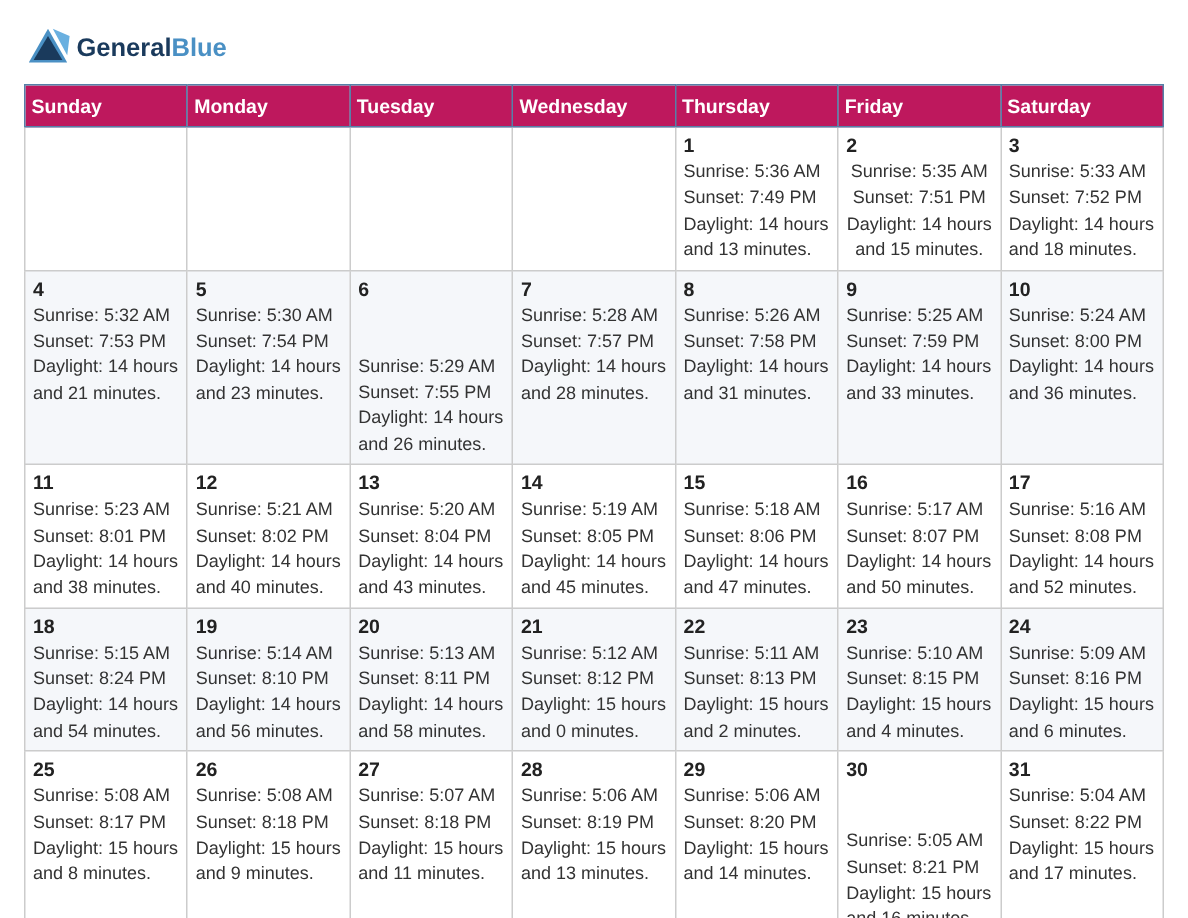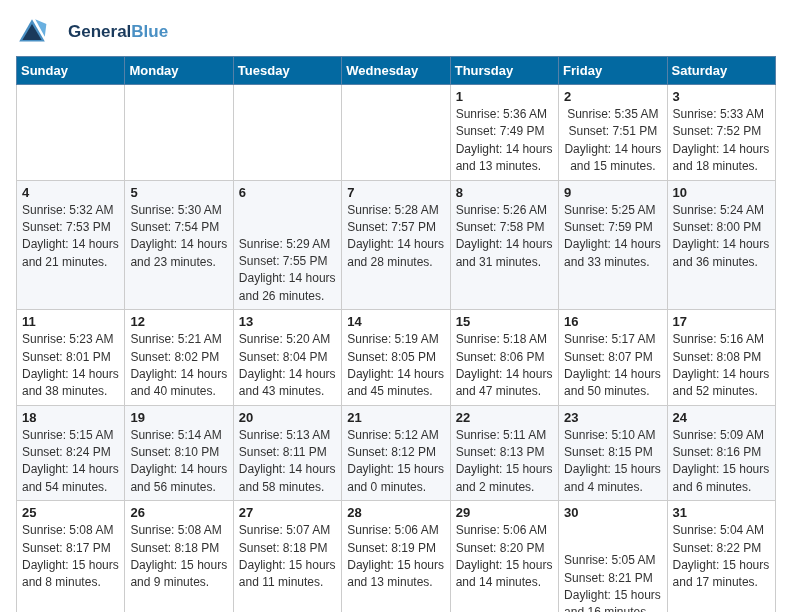--- a/index.html
+++ b/index.html
@@ -12,21 +12,21 @@
     }
     .header-area {
       display: flex;
       justify-content: space-between;
       align-items: flex-start;
       margin-bottom: 8px;
     }
     .logo {
       display: flex;
       align-items: center;
-      gap: 20px;
+      gap: 3px;
     }
     .logo-icon {
       width: 32px;
       height: 32px;
     }
     .title-area {
       text-align: right;
     }
     .month-title {
       font-size: 36px;
@@ -36,21 +36,21 @@
     .location-title {
       font-size: 16px;
       color: #333;
     }
     .calendar {
       width: 100%;
       border-collapse: collapse;
       border: 1px solid #ccc;
     }
     .calendar th {
-      background: #0369a1;
+      background: #be185d;
       color: #fff;
       font-size: 13px;
       font-weight: bold;
       padding: 6px 4px;
       text-align: left;
       border: 1px solid #5580a8;
     }
     .calendar td {
       vertical-align: top;
       border: 1px solid #ccc;

